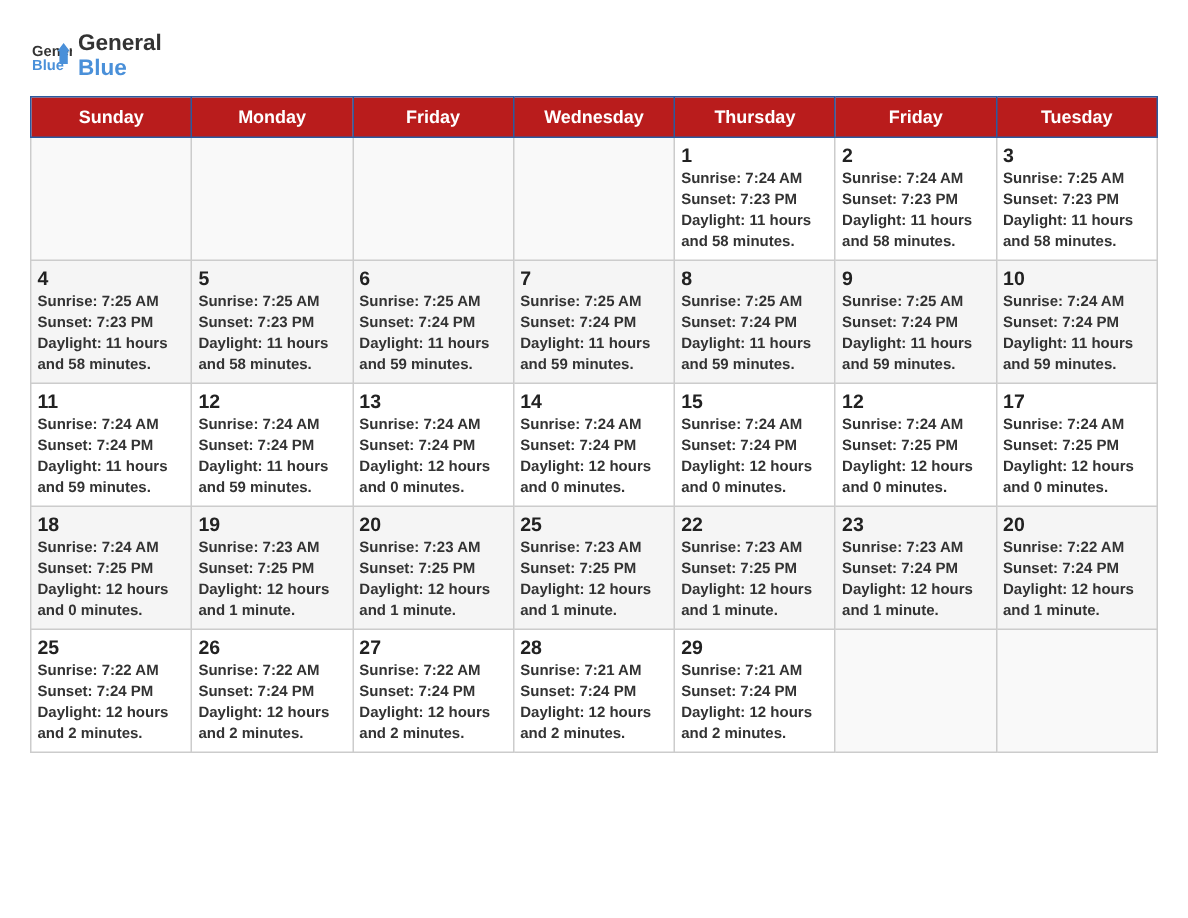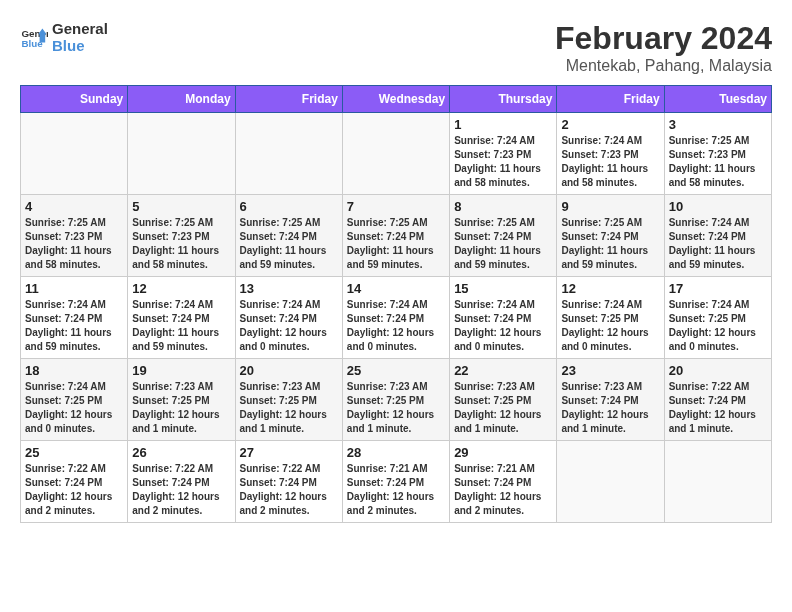--- a/index.html
+++ b/index.html
@@ -36,24 +36,24 @@
     .location {
       font-size: 16px;
       color: #555;
     }
     table {
       width: 100%;
       border-collapse: collapse;
       font-size: 11px;
     }
     thead tr th {
-      background-color: #8b5cf6;
+      background-color: #b91c1c;
       color: #fff;
       padding: 6px 4px;
-      text-align: right;
+      text-align: center;
       font-size: 12px;
       font-weight: bold;
       border: 1px solid #2a5a9f;
     }
     tbody tr td {
       border: 1px solid #ccc;
       vertical-align: top;
       padding: 4px;
       height: 80px;
       width: calc(100% / 7);
@@ -89,24 +89,20 @@
     <svg class="logo-icon" viewBox="0 0 40 40">
       <text x="2" y="20" font-size="14" font-weight="bold" fill="#333">General</text>
       <text x="2" y="34" font-size="14" font-weight="bold" fill="#4a90d9">Blue</text>
       <polygon points="32,8 38,16 36,16 36,28 28,28 28,16 26,16" fill="#4a90d9"></polygon>
     </svg>
     <div>
       <div style="font-size:15px;font-weight:bold;color:#333;">General</div>
       <div style="font-size:15px;font-weight:bold;color:#4a90d9;">Blue</div>
     </div>
   </div>
-  <div class="title-section">
-    <div class="month-year">February 2024</div>
-    <div class="location">Mentekab, Pahang, Malaysia</div>
-  </div>
 </div>
 
 <table>
   <thead>
     <tr>
     <th>Sunday</th>
         <th>Monday</th>
         <th>Friday</th>
         <th>Wednesday</th>
         <th>Thursday</th>

